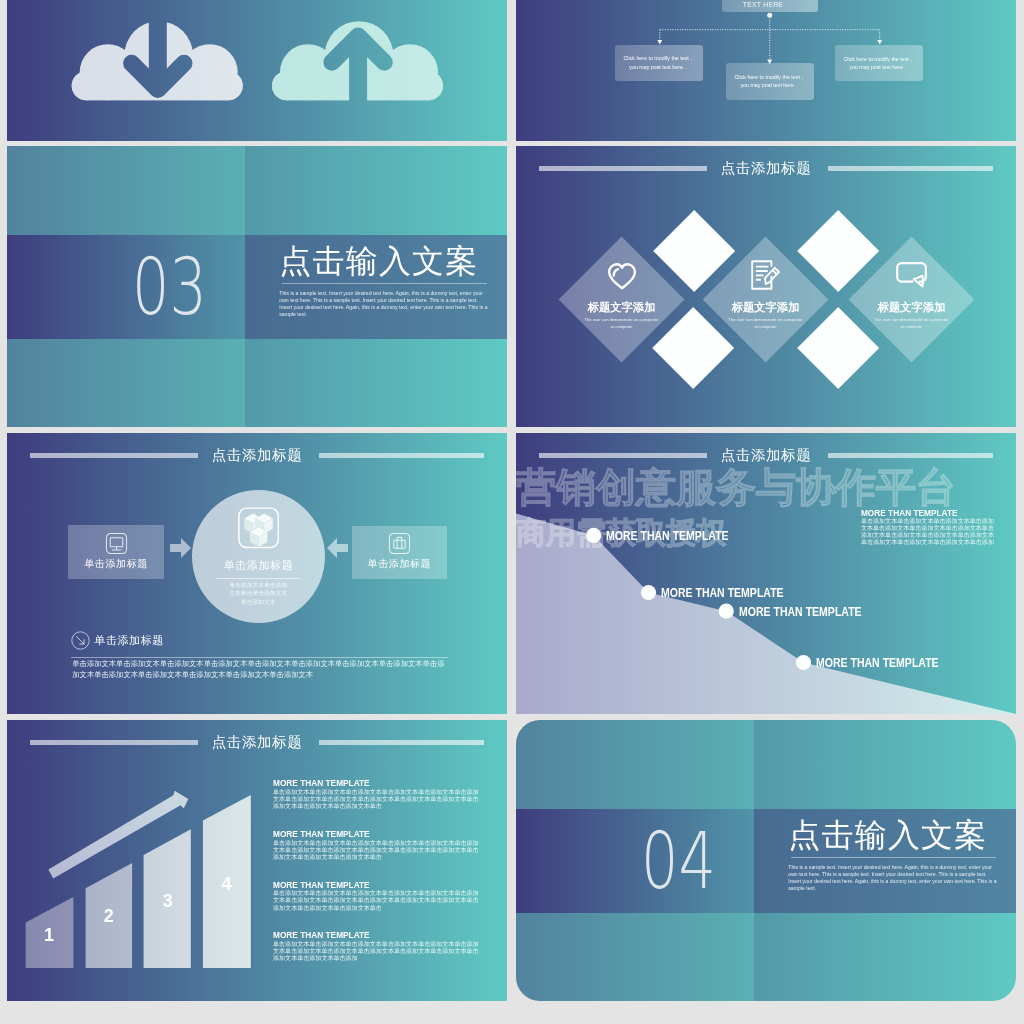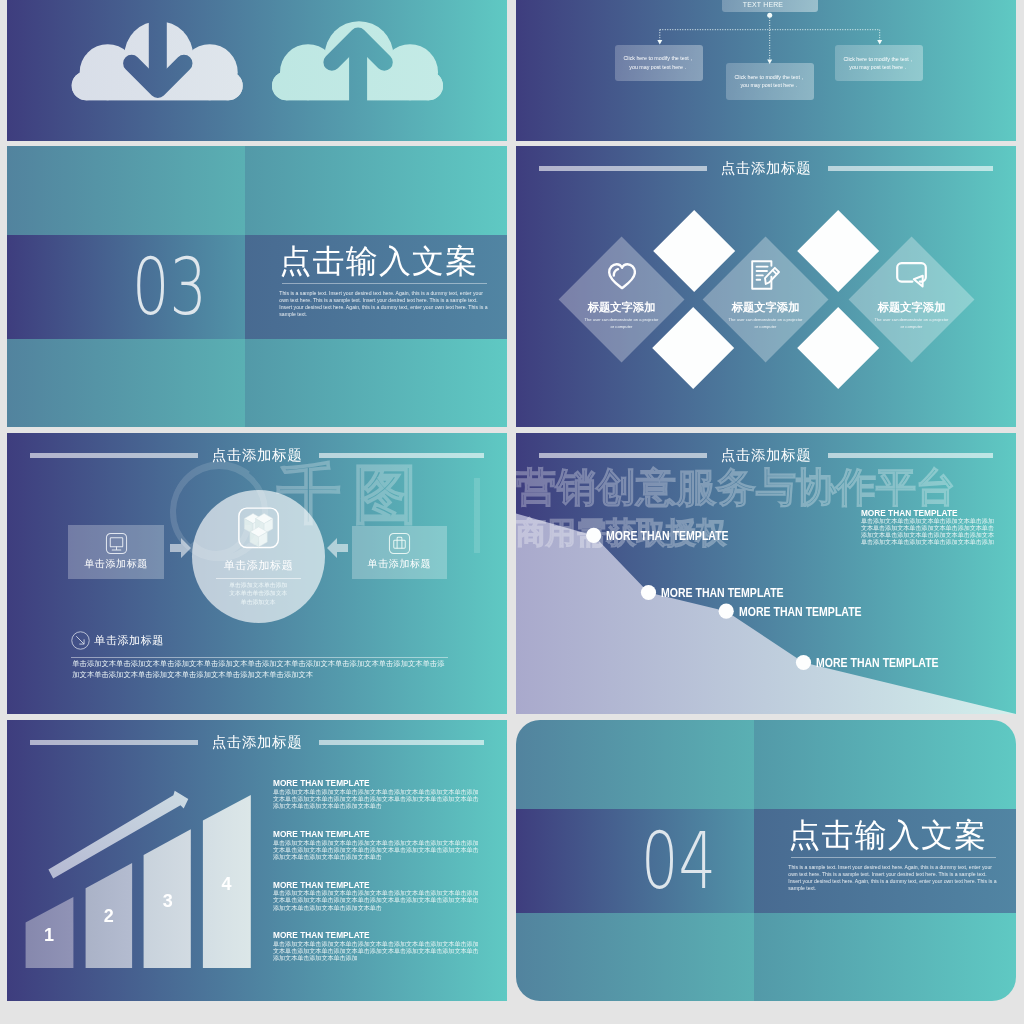--- a/index.html
+++ b/index.html
@@ -352,35 +352,20 @@
   <div class="secq secq-ml"></div>
   <div class="secq secq-mr"></div>
   <div class="secq secq-bl"></div>
   <div class="secq secq-br"></div>
   <div class="sec-num" style="left:125.4px;top:101px;">04</div>
   <div class="sec-title" style="left:272.3px;top:101px;">点击输入文案</div>
   <div class="sec-rule" style="left:275px;top:137px;width:205px;"></div>
   <div class="sec-body" style="left:272.3px;top:143.5px;width:209px;">This is a sample text. Insert your desired text here. Again, this is a dummy text, enter your own text here. This is a sample text. Insert your desired text here. This is a sample text. Insert your desired text here. Again, this is a dummy text, enter your own text here. This is a sample text.</div>
 </div>
 
-<div style="position:absolute;left:7px;top:433px;width:500px;height:281px;overflow:hidden;pointer-events:none;">
-  <div style="position:absolute;left:-7px;top:-433px;width:1024px;height:1024px;">
-    <svg width="1024" height="1024" viewBox="0 0 1024 1024" style="position:absolute;left:0;top:0;">
-      <g fill="none" stroke="#ffffff" stroke-width="6" opacity=".13">
-        <circle cx="219" cy="512" r="46"></circle>
-        <path d="M178,491 a46,46 0 0 1 70,-17"></path>
-        <path d="M192,543 a32,32 0 0 0 56,-18"></path>
-      </g>
-      <rect x="474" y="478" width="6" height="75" fill="#ffffff" opacity=".13"></rect>
-    </svg>
-    <div style="position:absolute;left:277px;top:462px;font-size:64px;line-height:64px;color:transparent;
-                letter-spacing:12px;font-weight:bold;opacity:.26;-webkit-text-stroke:1.5px #fff;">千图</div>
-
-  </div>
-</div>
 <div style="position:absolute;left:516px;top:433px;width:500px;height:281px;overflow:hidden;pointer-events:none;">
   <div style="position:absolute;left:-516px;top:-433px;width:1024px;height:1024px;">
     <svg width="1024" height="1024" viewBox="0 0 1024 1024" style="position:absolute;left:0;top:0;">
       <g fill="none" stroke="#ffffff" stroke-width="6" opacity=".13">
         <circle cx="219" cy="512" r="46"></circle>
         <path d="M178,491 a46,46 0 0 1 70,-17"></path>
         <path d="M192,543 a32,32 0 0 0 56,-18"></path>
       </g>
       <rect x="474" y="478" width="6" height="75" fill="#ffffff" opacity=".13"></rect>
     </svg>

